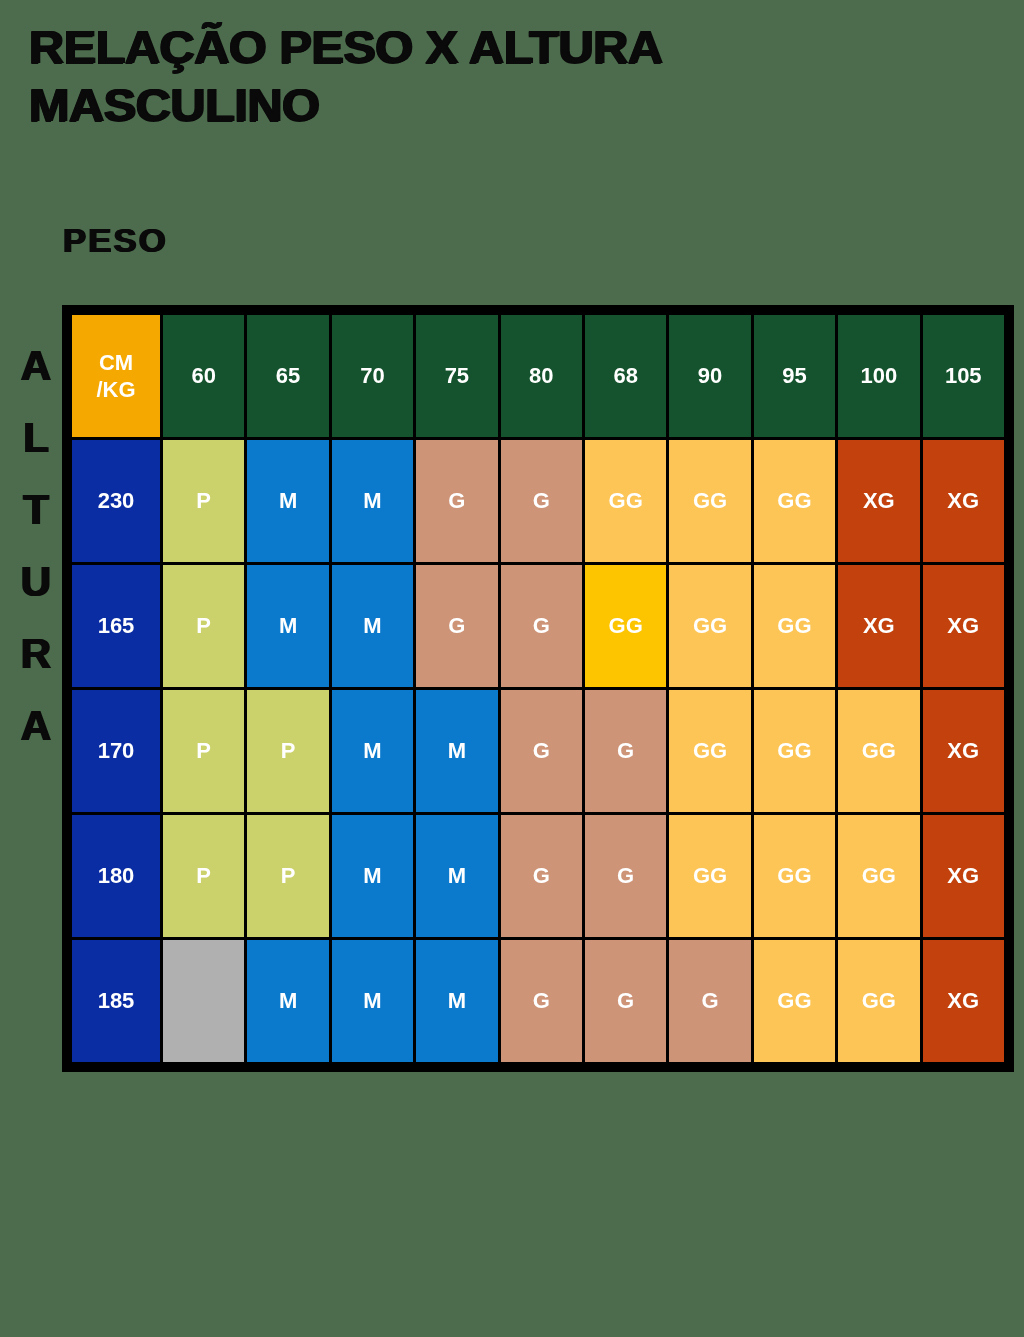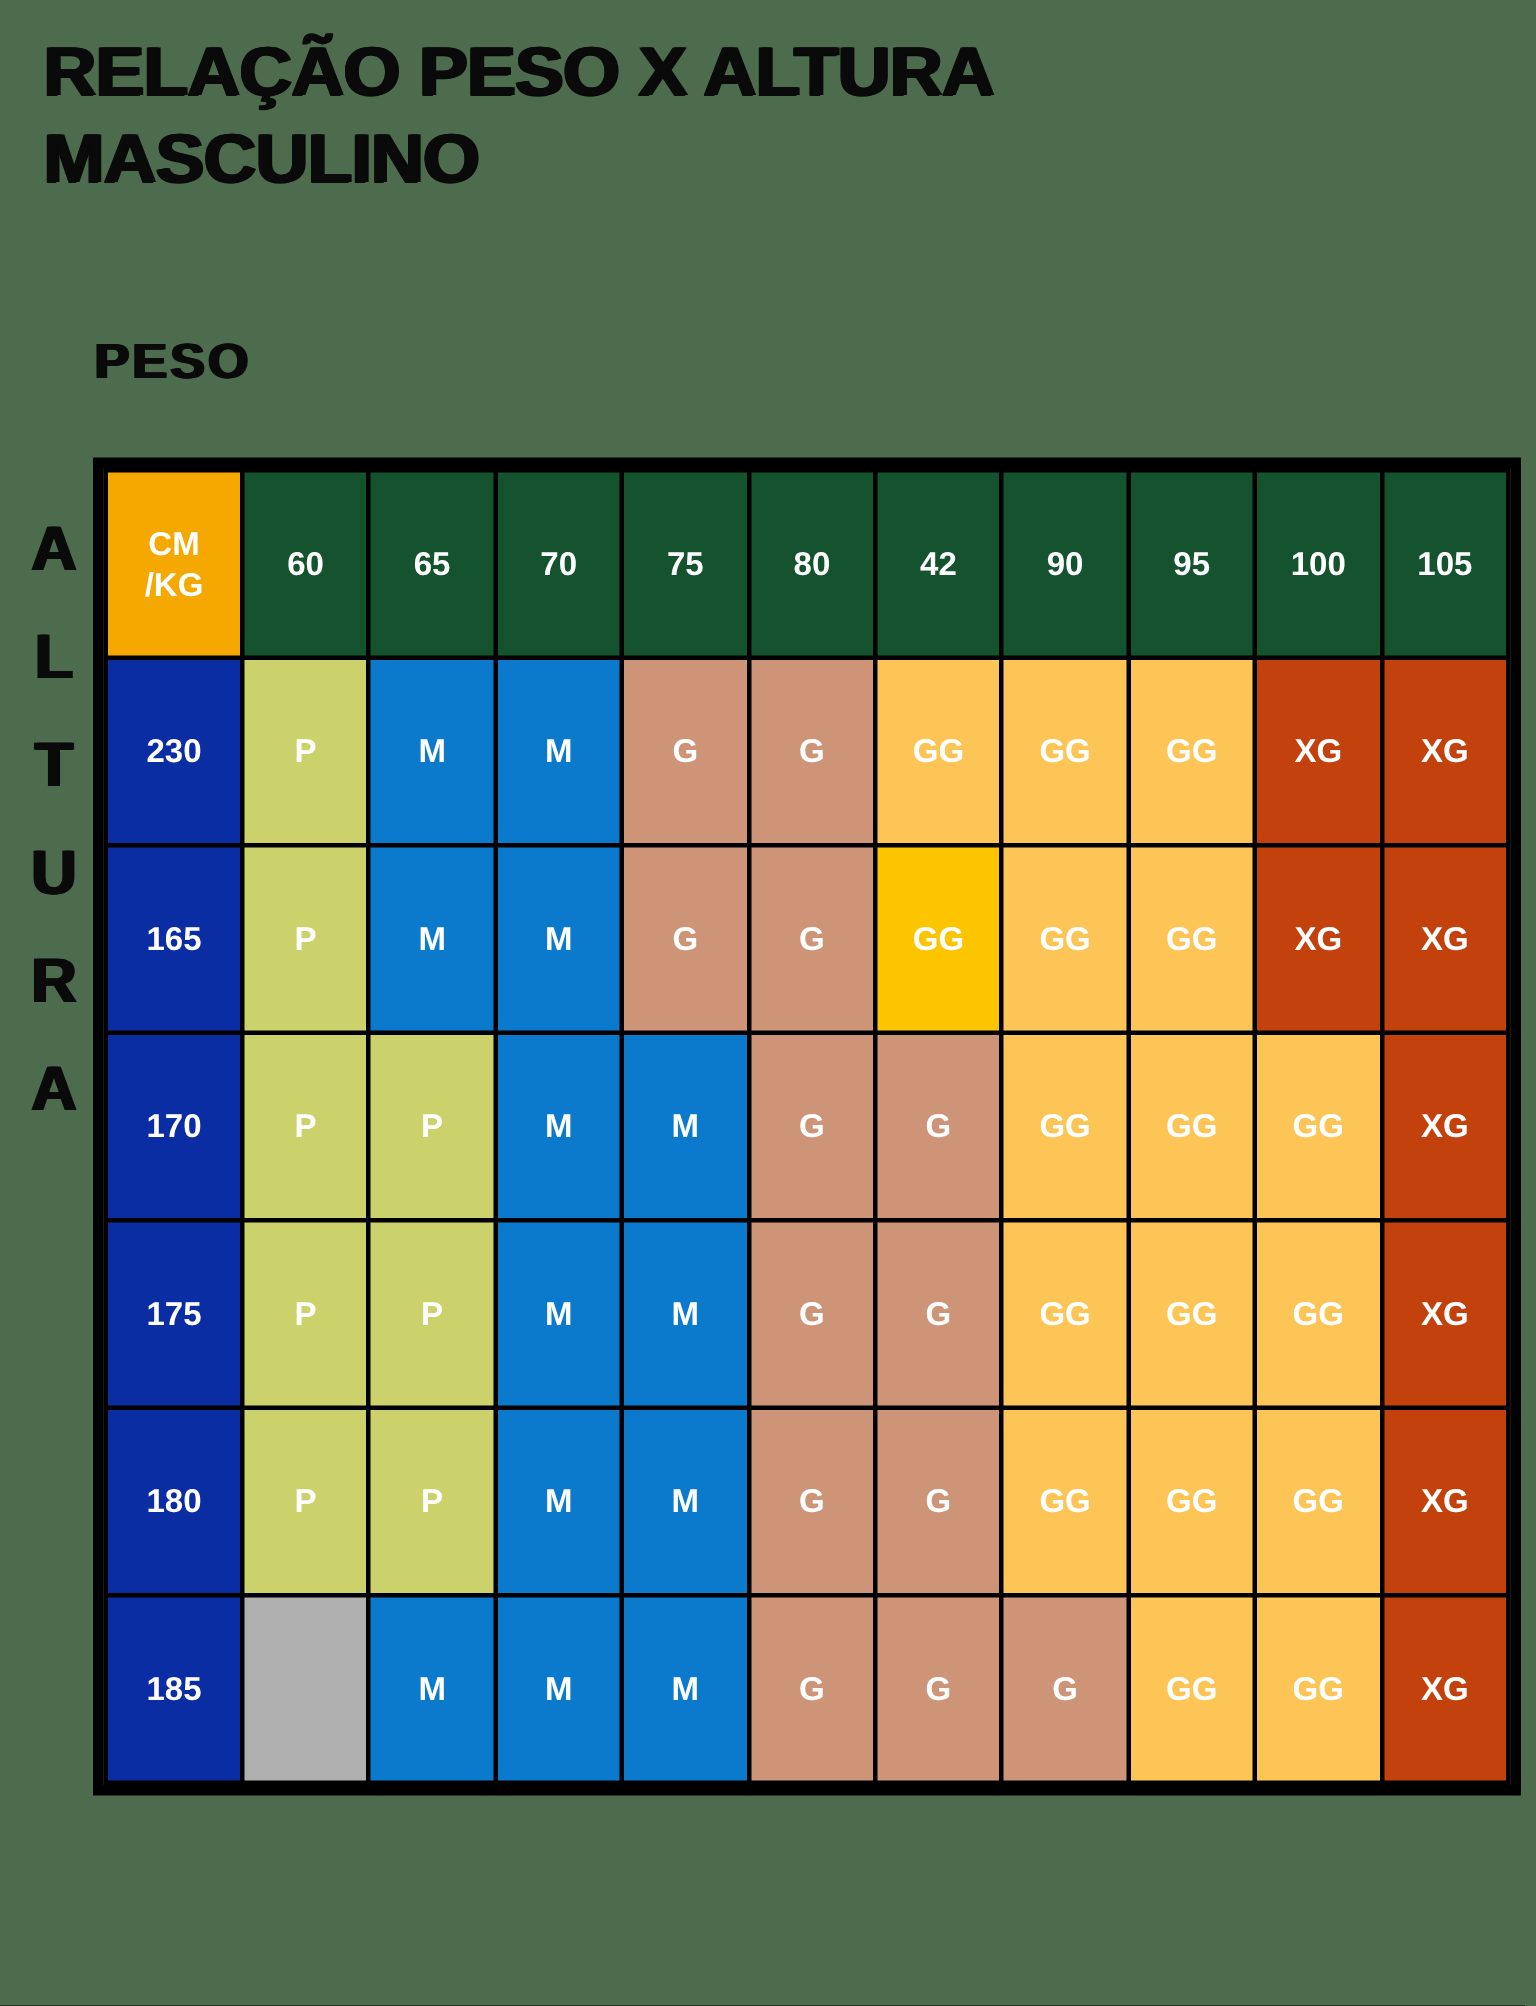--- a/index.html
+++ b/index.html
@@ -142,21 +142,21 @@
         <tr>
           <td class="corner first-head">
             <span class="l1">CM</span>
             <span class="l2">/KG</span>
           </td>
           <td class="head first-head">60</td>
           <td class="head first-head">65</td>
           <td class="head first-head">70</td>
           <td class="head first-head">75</td>
           <td class="head first-head">80</td>
-          <td class="head first-head">42</td>
+          <td class="head first-head">68</td>
           <td class="head first-head">90</td>
           <td class="head first-head">95</td>
           <td class="head first-head">100</td>
           <td class="head first-head">105</td>
         </tr>
         <tr>
           <td class="rowhead">230</td>
           <td class="c-P">P</td>
           <td class="c-M">M</td>
           <td class="c-M">M</td>
@@ -188,33 +188,20 @@
           <td class="c-M">M</td>
           <td class="c-M">M</td>
           <td class="c-G">G</td>
           <td class="c-G">G</td>
           <td class="c-GG">GG</td>
           <td class="c-GG">GG</td>
           <td class="c-GG">GG</td>
           <td class="c-XG">XG</td>
         </tr>
         <tr>
-          <td class="rowhead">175</td>
-          <td class="c-P">P</td>
-          <td class="c-P">P</td>
-          <td class="c-M">M</td>
-          <td class="c-M">M</td>
-          <td class="c-G">G</td>
-          <td class="c-G">G</td>
-          <td class="c-GG">GG</td>
-          <td class="c-GG">GG</td>
-          <td class="c-GG">GG</td>
-          <td class="c-XG">XG</td>
-        </tr>
-        <tr>
           <td class="rowhead">180</td>
           <td class="c-P">P</td>
           <td class="c-P">P</td>
           <td class="c-M">M</td>
           <td class="c-M">M</td>
           <td class="c-G">G</td>
           <td class="c-G">G</td>
           <td class="c-GG">GG</td>
           <td class="c-GG">GG</td>
           <td class="c-GG">GG</td>

